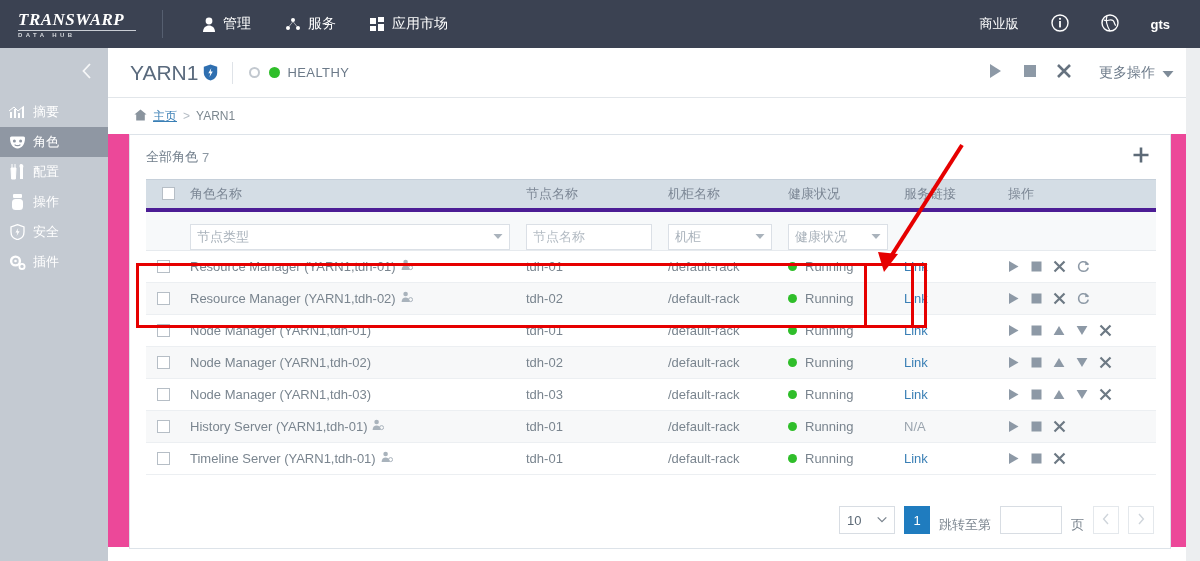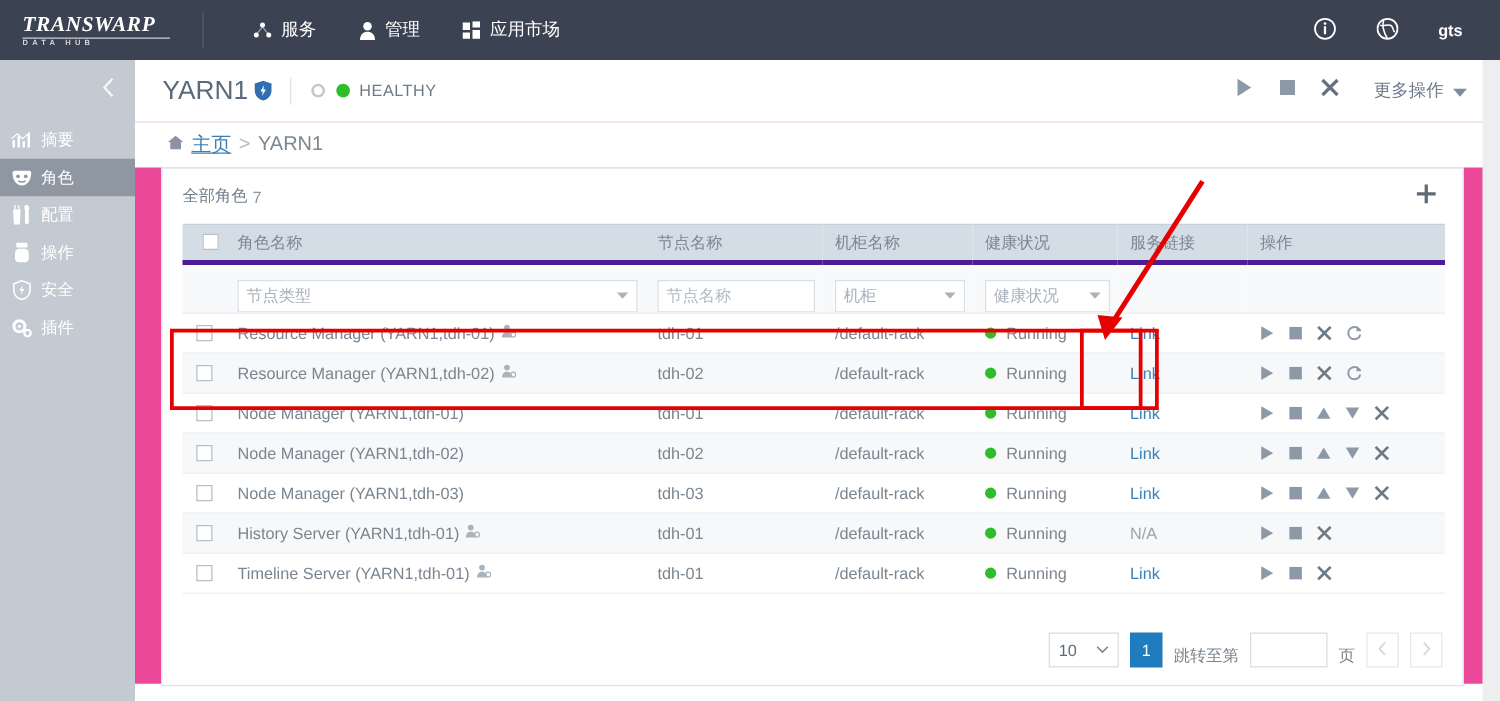--- a/index.html
+++ b/index.html
@@ -83,21 +83,21 @@
   }
   .more-ops {
     display:flex; align-items:center; gap:7px; margin-left:18px;
     font-size:14px; color:#6c7a89; cursor:pointer;
   }
 
   
   .breadcrumb {
     position:absolute; left:108px; top:98px; width:1084px; height:36px;
     display:flex; align-items:center; padding-left:26px; gap:6px;
-    font-size:16px; color:#8a949e; background:#fff;
+    font-size:12px; color:#8a949e; background:#fff;
   }
   .bc-link { color:#3a7fb5; text-decoration:underline; cursor:pointer; }
   .bc-sep { color:#b4bcc4; }
   .bc-cur { color:#7c878f; }
 
   
   .card {
     position:absolute; left:129px; top:134px; width:1042px; height:415px;
     background:#ffffff; border:1px solid #dde3e9;
   }
@@ -205,53 +205,54 @@
   <div class="topnav">
     <div class="logo-wrap">
       <div class="logo-main">TRANSWARP</div>
       <div class="logo-bar"></div>
       <div class="logo-sub">DATA HUB</div>
     </div>
     <div class="nav-div"></div>
 
     <div class="nav-item">
       <span>
+        <svg width="14" height="15" viewBox="0 0 14 15">
+          <circle cx="7" cy="4" r="3.4" fill="#ffffff"></circle>
+          <path d="M1 15 C1 10.4 4 8.4 7 8.4 C10 8.4 13 10.4 13 15 Z" fill="#ffffff"></path>
+        </svg>
+      </span>
+      <span>管理</span>
+    </div>
+
+    <div class="nav-item">
+      <span>
         <svg width="16" height="14" viewBox="0 0 16 14">
           <circle cx="8" cy="3" r="2" fill="#ffffff"></circle>
           <circle cx="3" cy="11" r="2" fill="#ffffff"></circle>
           <circle cx="13" cy="11" r="2" fill="#ffffff"></circle>
           <path d="M8 4.5 L4 9.5 M8 4.5 L12 9.5" stroke="#ffffff" stroke-width="1" opacity="0.55"></path>
         </svg>
       </span>
       <span>服务</span>
-    </div>
-
-    <div class="nav-item">
-      <span>
-        <svg width="14" height="15" viewBox="0 0 14 15">
-          <circle cx="7" cy="4" r="3.4" fill="#ffffff"></circle>
-          <path d="M1 15 C1 10.4 4 8.4 7 8.4 C10 8.4 13 10.4 13 15 Z" fill="#ffffff"></path>
-        </svg>
-      </span>
-      <span>管理</span>
     </div>
 
     <div class="nav-item">
       <span>
         <svg width="15" height="15" viewBox="0 0 15 15">
           <rect x="0" y="1" width="6" height="6" fill="#ffffff"></rect>
           <rect x="8" y="0" width="6" height="5" fill="#ffffff"></rect>
           <rect x="0" y="9" width="6" height="5" fill="#ffffff"></rect>
           <rect x="8" y="7" width="6" height="7" fill="#ffffff"></rect>
         </svg>
       </span>
       <span>应用市场</span>
     </div>
 
     <div class="topnav-right">
+      <div class="tr-item">商业版</div>
       <div class="tr-item">
         <span>
           <svg width="18" height="18" viewBox="0 0 18 18">
             <circle cx="9" cy="9" r="8" fill="none" stroke="#ffffff" stroke-width="1.4"></circle>
             <circle cx="9" cy="4.8" r="1.1" fill="#ffffff"></circle>
             <rect x="8.1" y="7" width="1.8" height="6.4" fill="#ffffff"></rect>
           </svg>
         </span>
       </div>
       <div class="tr-item">

